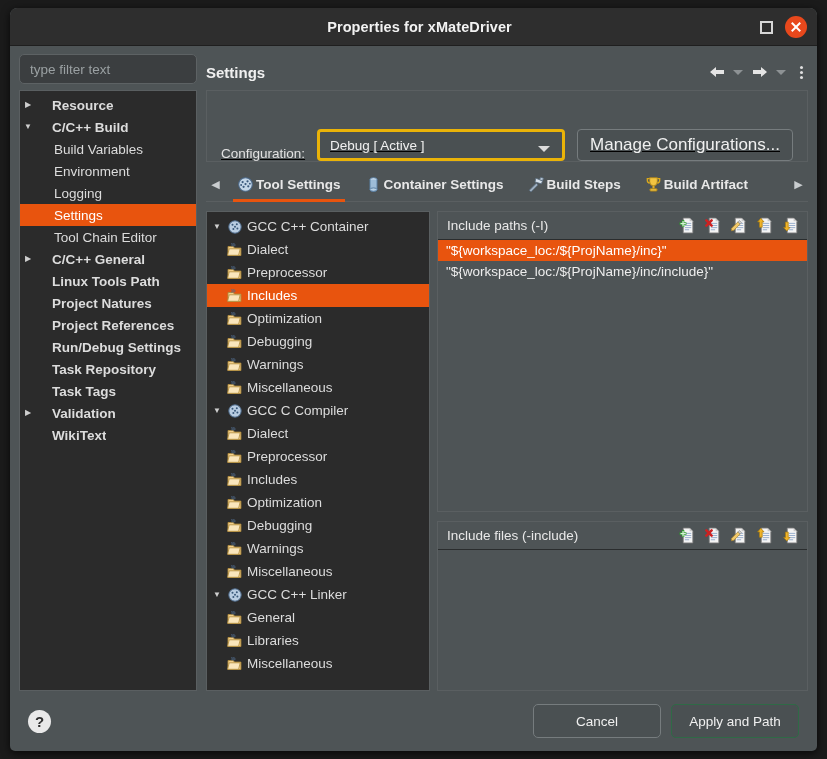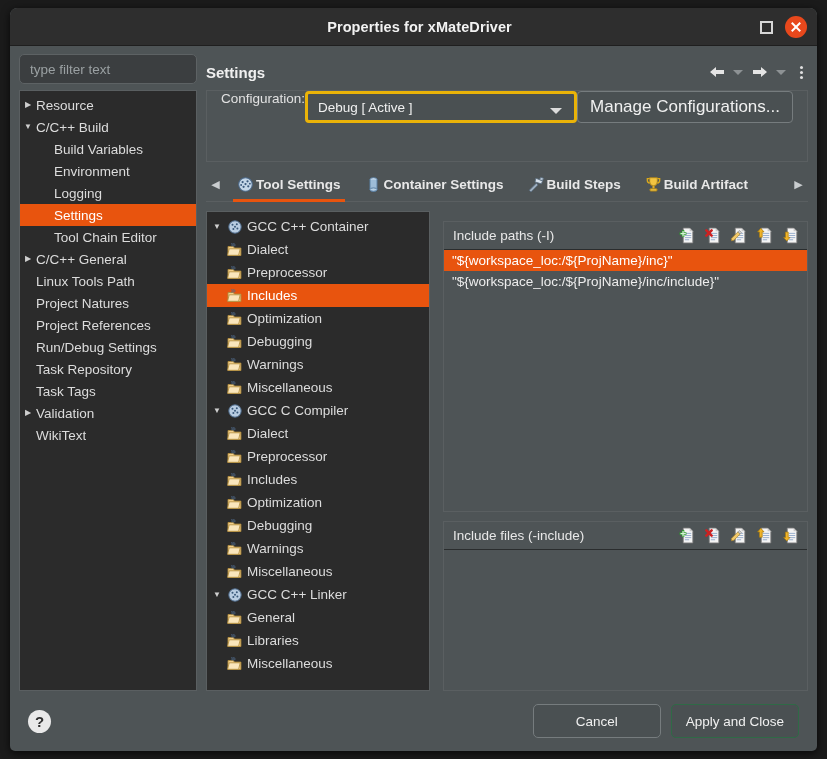--- a/index.html
+++ b/index.html
@@ -122,21 +122,21 @@
   .nav-item.sel { background: #e8540e; color: #ffffff; }
   .nav-arrow {
     width: 16px;
     flex: 0 0 16px;
     text-align: center;
     font-size: 8px;
     color: #cfcfcf;
     line-height: 22px;
   }
   .nav-label { overflow: hidden; text-overflow: ellipsis; }
-  .nav-item.d0 .nav-label { margin-left: 0; }
+  .nav-item.d0 .nav-label { margin-left: 16px; font-weight: bold; }
   .nav-item.d1 { padding-left: 16px; }
   .nav-item.d1 .nav-label { margin-left: 18px; }
 
   
   #rightcol {
     flex: 1 1 auto;
     display: flex;
     flex-direction: column;
     min-width: 0;
     min-height: 0;
@@ -182,24 +182,25 @@
   .hdr-dots i {
     display: block; width: 3px; height: 3px;
     border-radius: 50%; background: #e0e0e0;
   }
 
   
   #config-box {
     border: 1px solid #5a5f61;
     height: 72px;
     display: flex;
-    align-items: flex-start;
+    align-items: flex-end;
     padding: 0 14px;
-    gap: 0;
+    gap: 12px;
     flex: 0 0 72px;
+    text-decoration: underline;
   }
   #config-label { color: #e2e2e2; font-size: 13.5px; white-space: nowrap; }
   #config-select {
     flex: 1 1 auto;
     max-width: 293px;
     height: 32px;
     background: #4a5052;
     border: 3px solid #eab308;
     border-radius: 4px;
     display: flex; align-items: center;
@@ -294,22 +295,21 @@
   }
   .opt-icon { width: 18px; height: 16px; flex: 0 0 18px; margin-right: 2px; }
   .opt-item.child { padding-left: 20px; }
 
   #panels {
     flex: 1 1 auto;
     display: flex;
     flex-direction: column;
     gap: 9px;
     min-width: 0;
-    padding-left: 13px;
-    margin-top: 10px;
+    padding-left: 7px;
   }
   .list-panel {
     border: 1px solid #5a5f61;
     display: flex;
     flex-direction: column;
     min-height: 0;
     background: #4e5456;
   }
   .panel-head {
     height: 28px;
@@ -1008,16 +1008,16 @@
 
         </div>
       </div>
     </div>
   </div>
 
   <div id="footer">
     <div id="help-btn">?</div>
     <div class="spacer"></div>
     <button class="dlg-btn">Cancel</button>
-    <button class="dlg-btn default">Apply and Close</button>
+    <button class="dlg-btn default">Apply and Path</button>
   </div>
 
 </div>
 
 </body></html>

